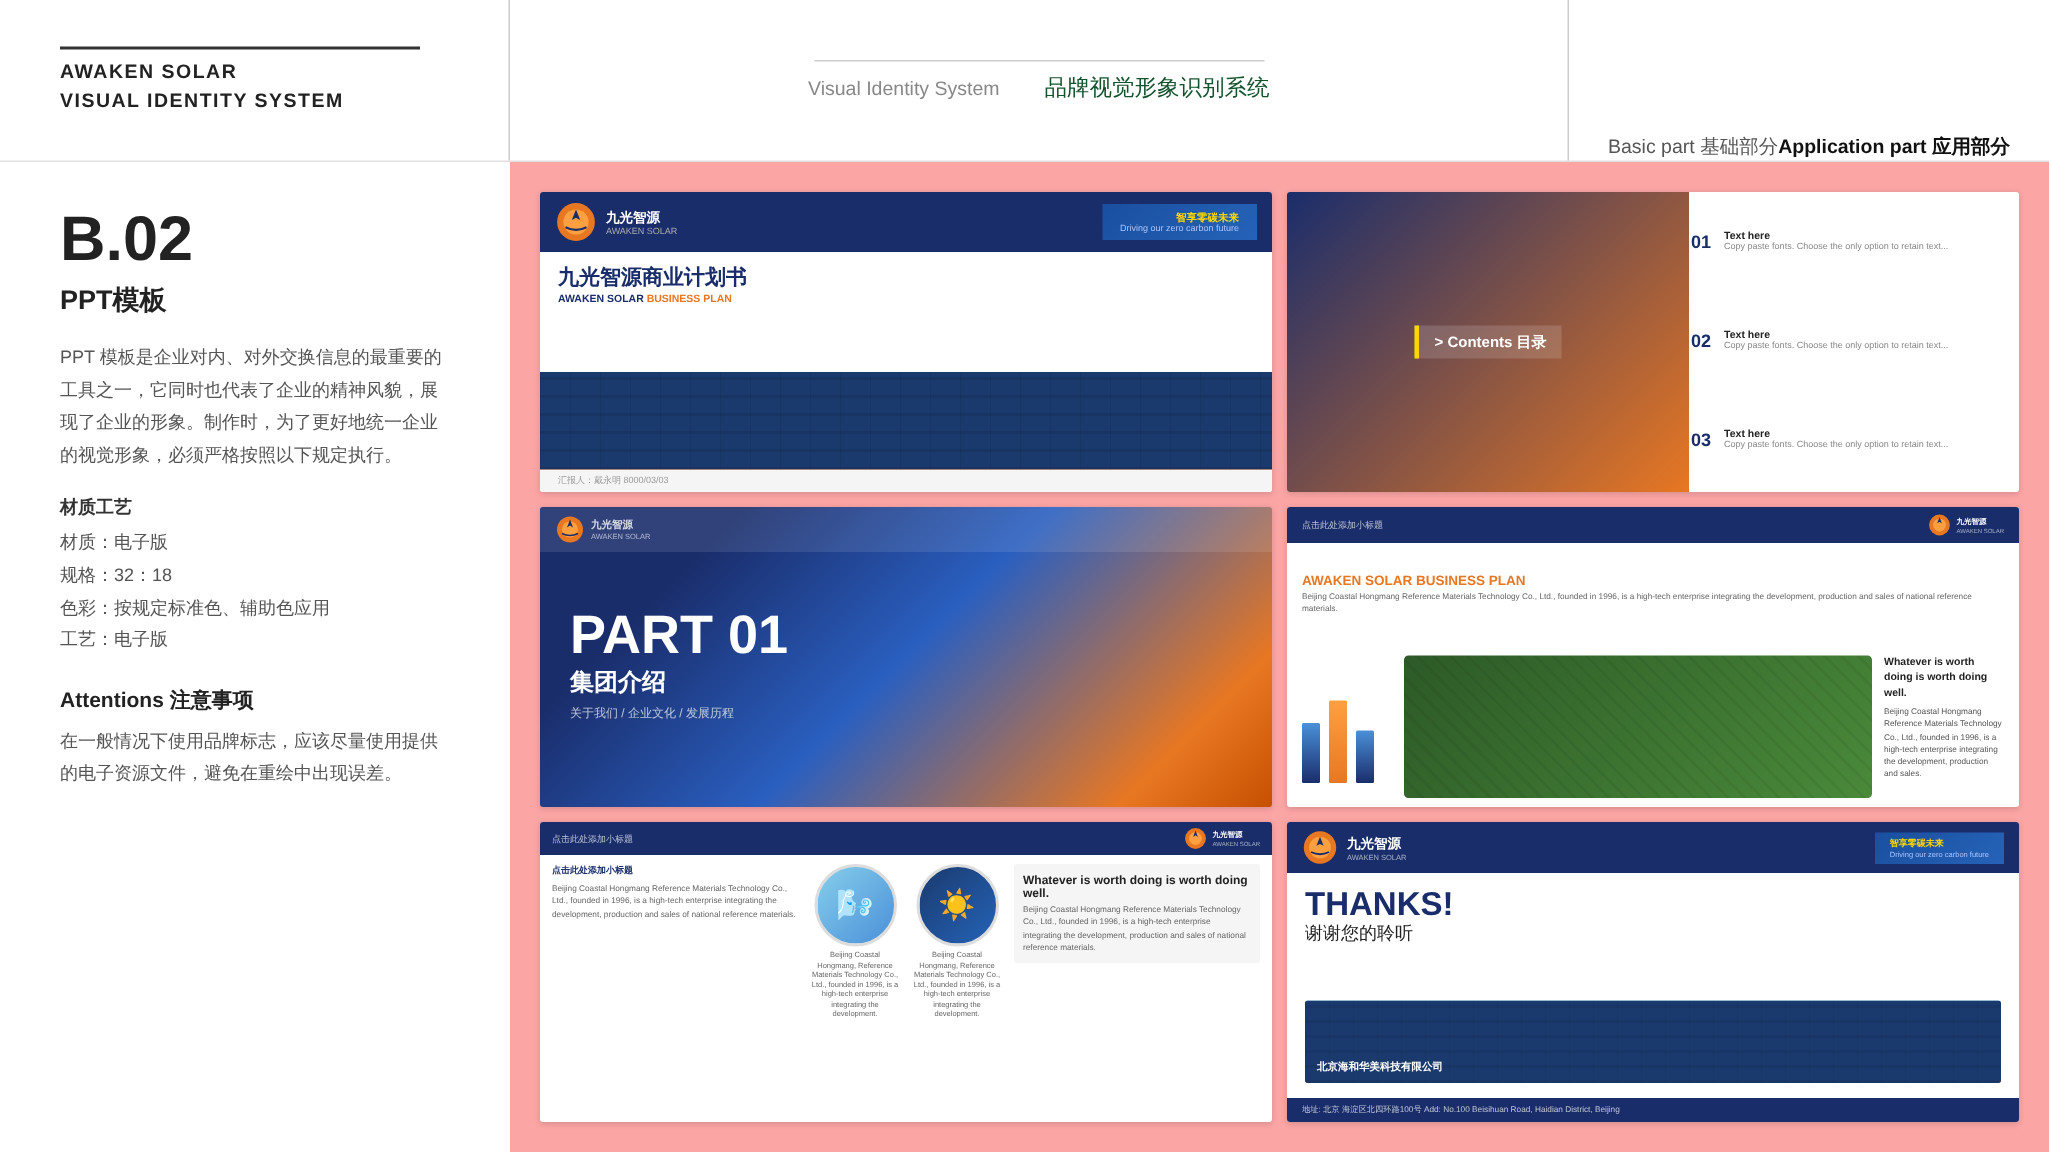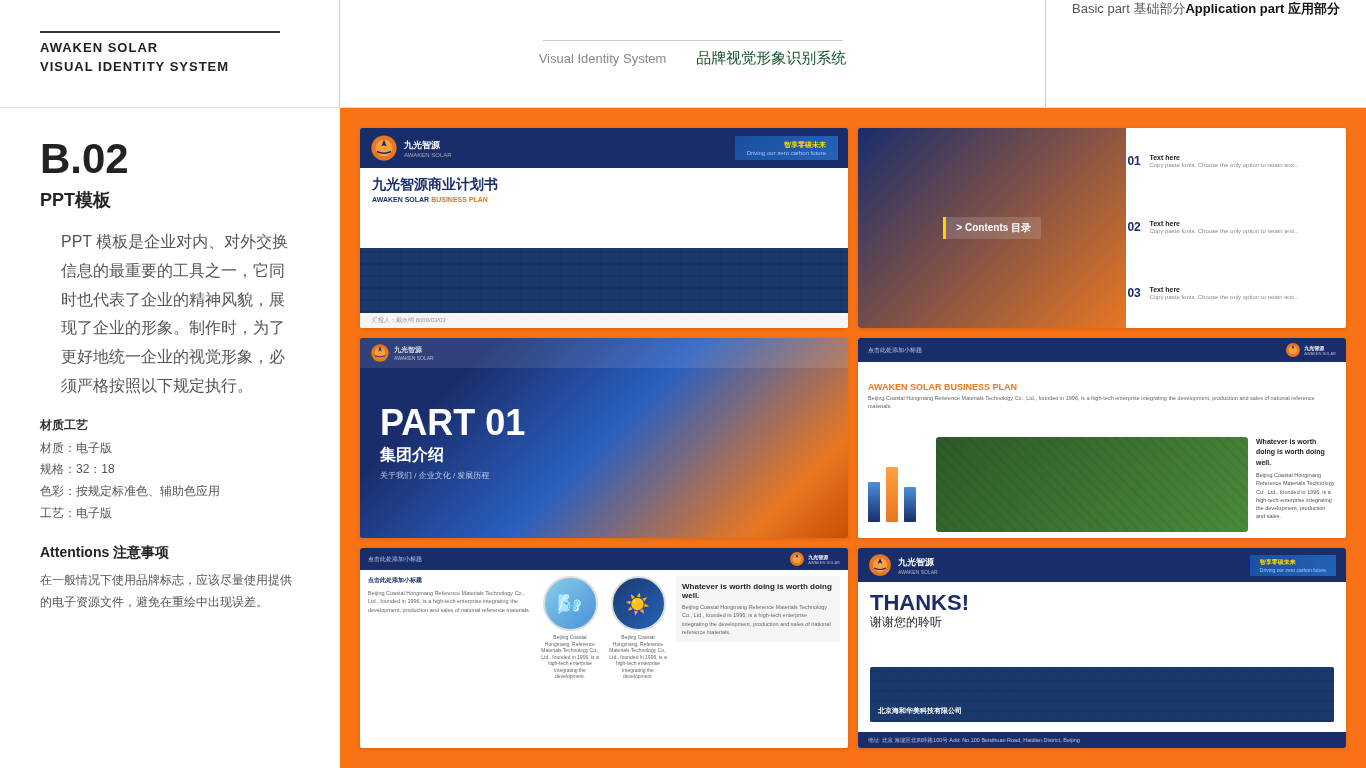--- a/index.html
+++ b/index.html
@@ -76,21 +76,21 @@
     }
 
     .header-center .nav-label-cn {
       font-size: 15px;
       color: #14532d;
     }
 
     .header-right {
       width: 320px;
       display: flex;
-      align-items: flex-start;
+      align-items: flex-end;
       justify-content: center;
       height: 100%;
       padding: 0 30px;
     }
 
     .header-right .nav-item {
       font-size: 13px;
       color: #555;
       white-space: nowrap;
     }
@@ -124,25 +124,24 @@
     }
 
     .section-title {
       font-size: 18px;
       font-weight: 600;
       color: #222;
       margin-bottom: 16px;
     }
 
     .section-desc {
-      font-size: 16px;
+      font-size: 12px;
       color: #555;
       line-height: 1.8;
       margin-bottom: 16px;
-      margin-left: 21px;
     }
 
     .spec-block {
       margin-bottom: 12px;
     }
 
     .spec-title {
       font-size: 12px;
       color: #333;
       font-weight: 600;
@@ -165,21 +164,21 @@
 
     .attention-desc {
       font-size: 12px;
       color: #555;
       line-height: 1.8;
     }
 
     
     .content-area {
       flex: 1;
-      background: #f97316;
+      background: #fca5a5;
       padding: 20px;
       display: grid;
       grid-template-columns: 1fr 1fr;
       grid-template-rows: 1fr 1fr 1fr;
       gap: 10px;
     }
 
     .ppt-slide {
       background: #fff;
       border-radius: 2px;

